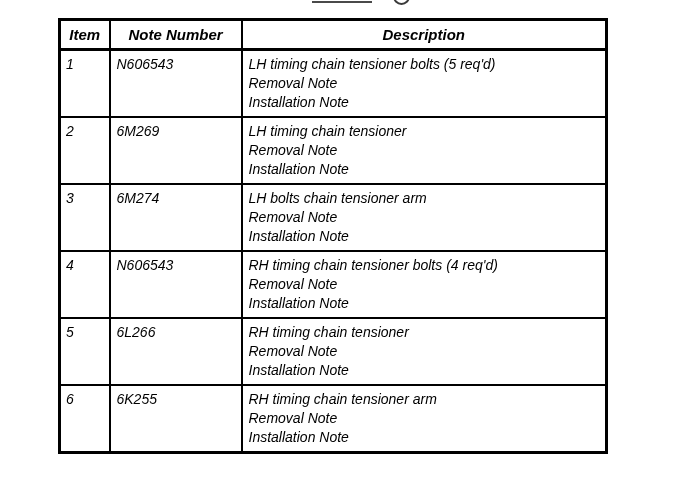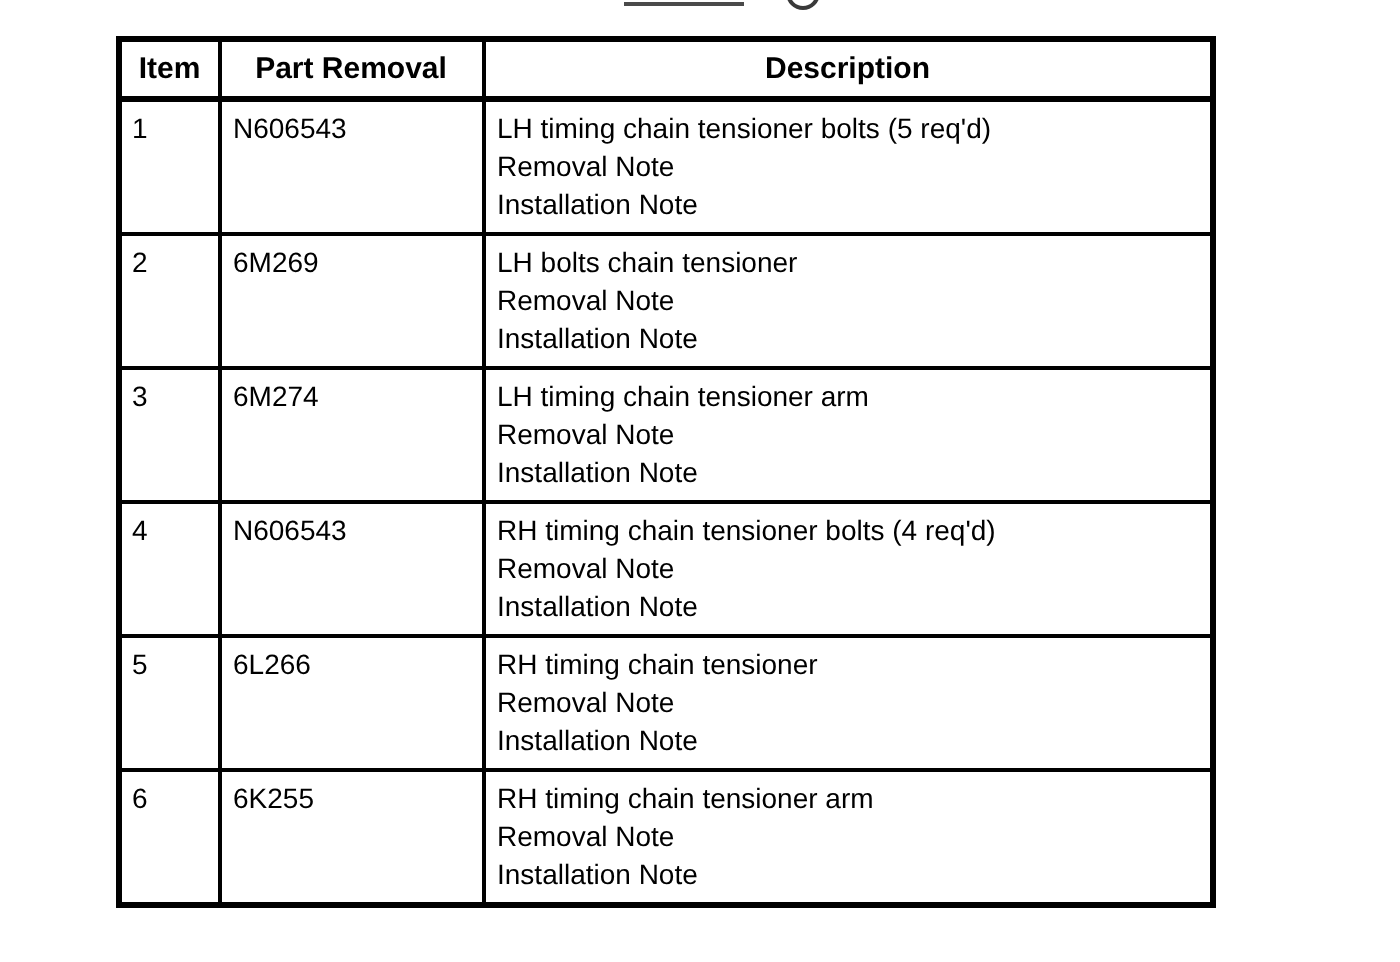--- a/index.html
+++ b/index.html
@@ -8,20 +8,21 @@
     background: #ffffff;
   }
   #page {
     position: relative;
     width: 700px;
     height: 481px;
     background: #ffffff;
     overflow: hidden;
     font-family: "Liberation Sans", sans-serif;
     color: #000000;
+    font-style: italic;
   }
 
   
   .fig-fragment-line {
     position: absolute;
     left: 312px;
     top: 1px;
     width: 60px;
     height: 2px;
     background: #4a4a4a;
@@ -101,48 +102,48 @@
 
   <table class="parts-table">
     <colgroup>
       <col class="c-item">
         <col class="c-part">
         <col class="c-desc">
     </colgroup>
     <thead>
       <tr>
         <th>Item</th>
-        <th>Part Removal</th>
+        <th>Note Number</th>
         <th>Description</th>
       </tr>
     </thead>
     <tbody>
       <tr>
         <td class="item-cell">1</td>
         <td>N606543</td>
         <td>
           <div class="desc-line">LH timing chain tensioner bolts (5 req'd)</div>
           <div class="desc-line">Removal Note</div>
           <div class="desc-line">Installation Note</div>
         </td>
       </tr>
       <tr>
         <td class="item-cell">2</td>
         <td>6M269</td>
         <td>
-          <div class="desc-line">LH bolts chain tensioner</div>
+          <div class="desc-line">LH timing chain tensioner</div>
           <div class="desc-line">Removal Note</div>
           <div class="desc-line">Installation Note</div>
         </td>
       </tr>
       <tr>
         <td class="item-cell">3</td>
         <td>6M274</td>
         <td>
-          <div class="desc-line">LH timing chain tensioner arm</div>
+          <div class="desc-line">LH bolts chain tensioner arm</div>
           <div class="desc-line">Removal Note</div>
           <div class="desc-line">Installation Note</div>
         </td>
       </tr>
       <tr>
         <td class="item-cell">4</td>
         <td>N606543</td>
         <td>
           <div class="desc-line">RH timing chain tensioner bolts (4 req'd)</div>
           <div class="desc-line">Removal Note</div>

